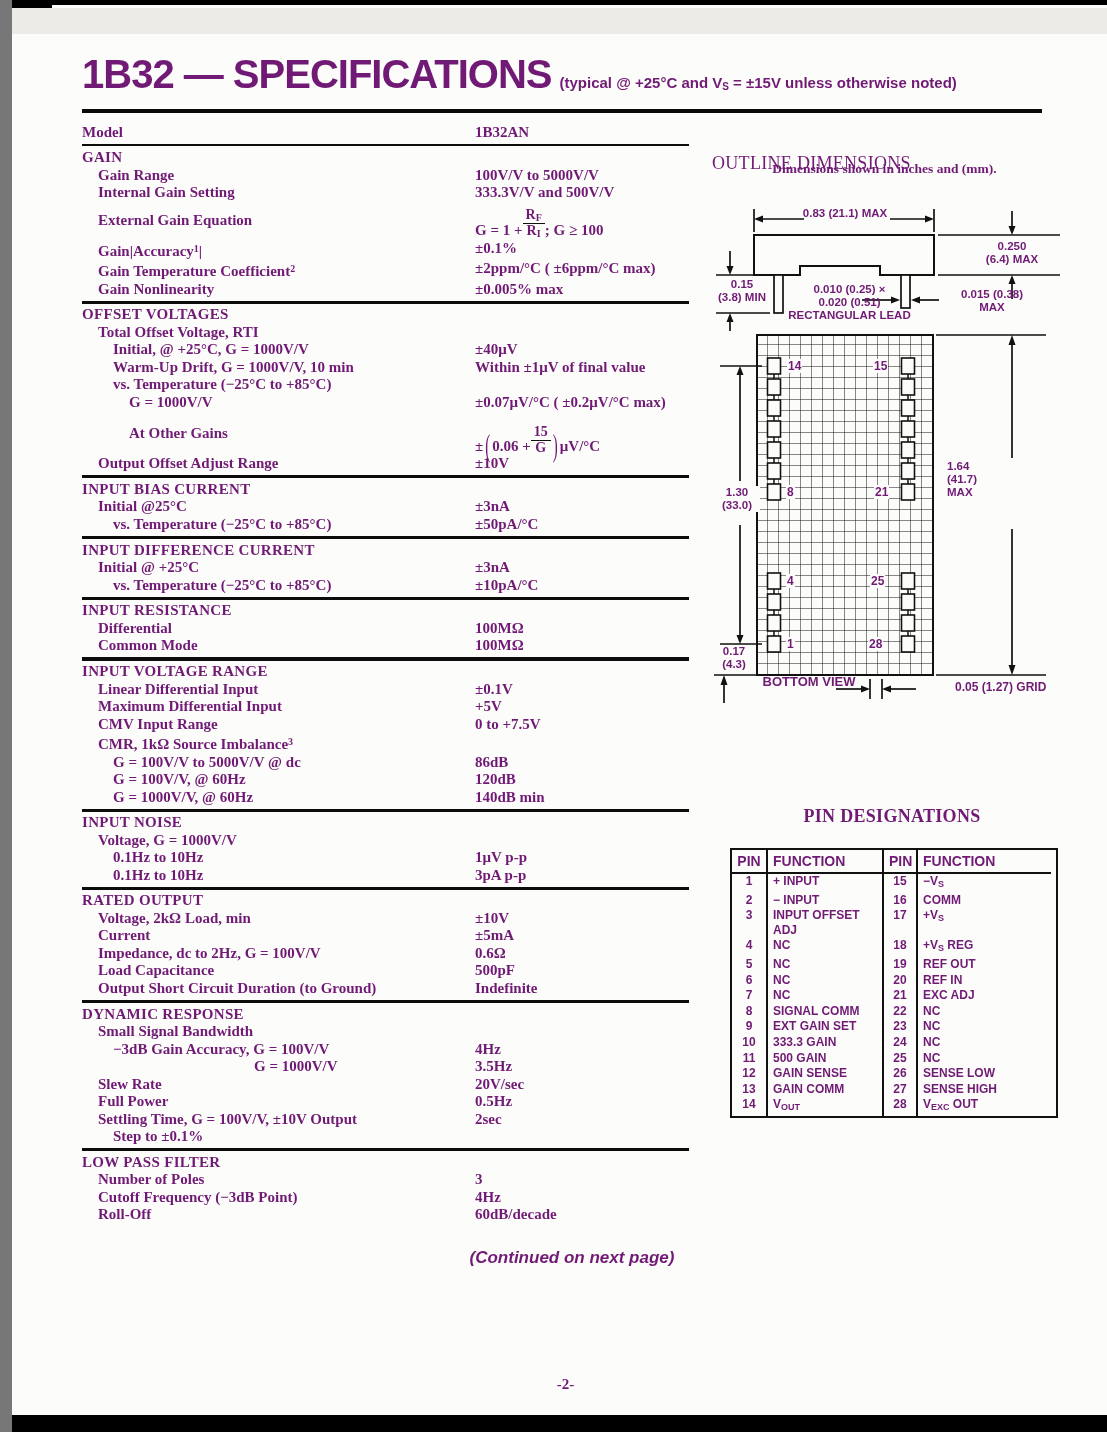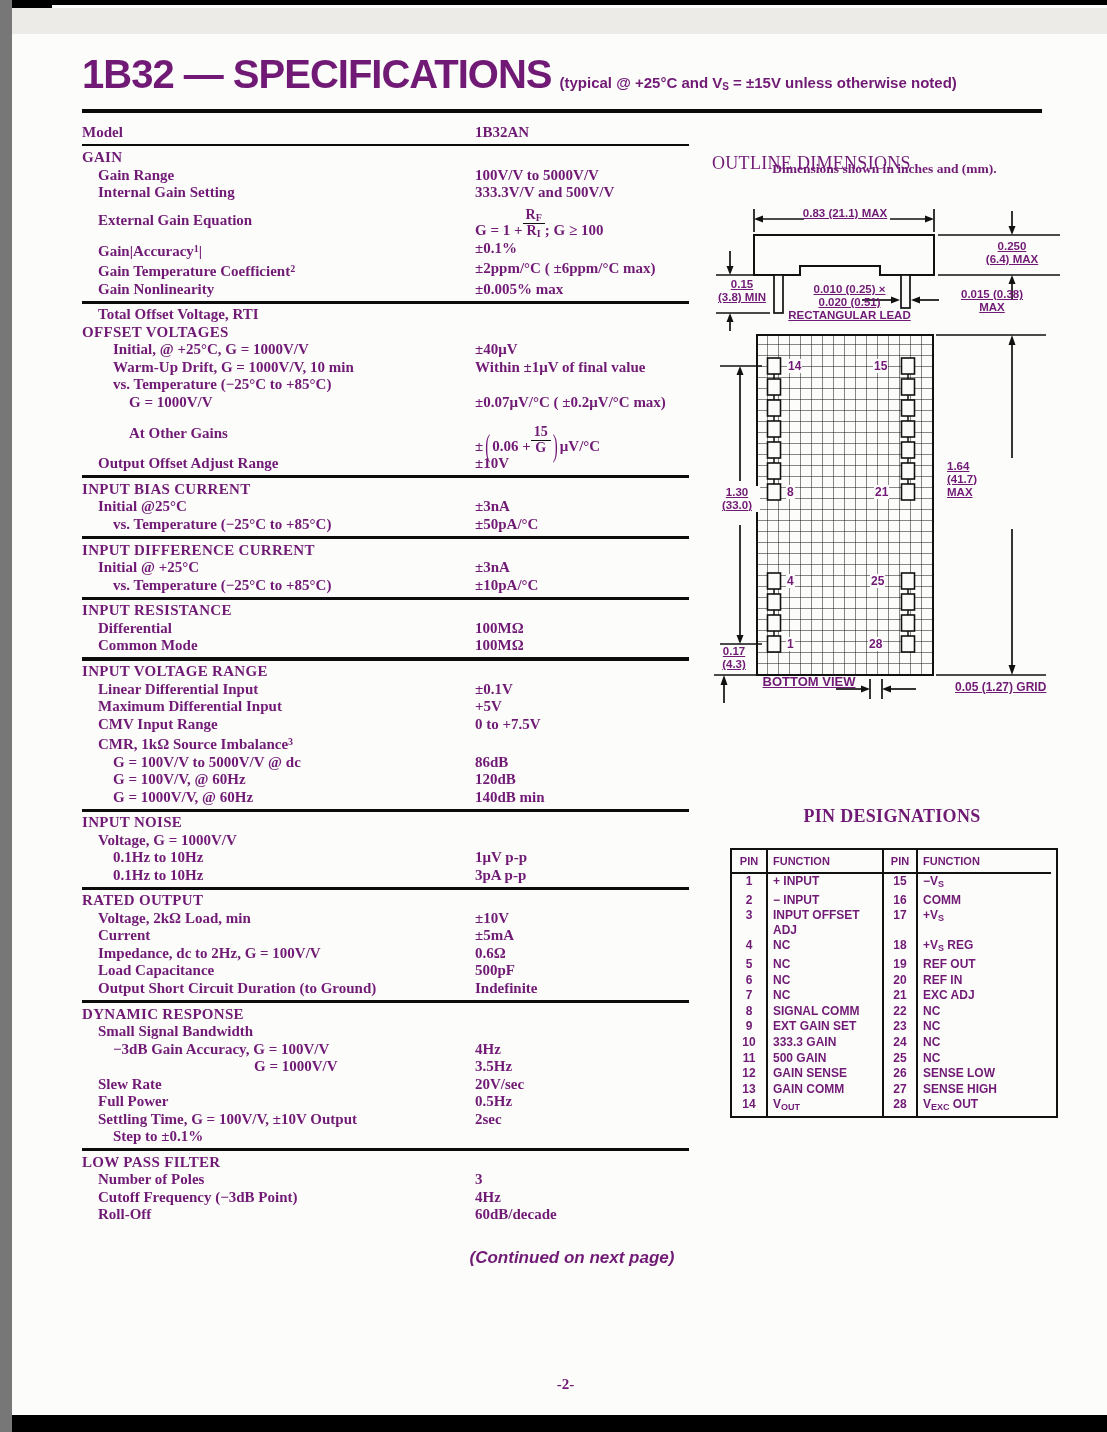--- a/index.html
+++ b/index.html
@@ -33,33 +33,33 @@
   .fd{padding:0 3px;}
   .bigp{display:inline-block;transform:scaleY(2.1);margin:0 2px;font-weight:400;}
 
   
   .od-title{position:absolute;left:700px;top:153px;width:345px;text-align:left;
             font-weight:400;font-size:18px;letter-spacing:.3px;}
   .od-sub{position:absolute;left:700px;top:161px;width:345px;text-align:center;
           font-weight:700;font-size:13.5px;}
   svg line, svg path, svg rect{stroke:#111;}
   .dlab{position:absolute;font-family:"Liberation Sans",sans-serif;font-weight:700;
-        font-size:11.5px;line-height:13px;white-space:pre-line;text-align:center;text-decoration:underline;}
+        font-size:11.5px;line-height:13px;white-space:pre-line;text-align:center;}
   .dlab.left{text-align:left;}
   .plab{position:absolute;font-family:"Liberation Sans",sans-serif;font-weight:700;
         font-size:12px;background:#fcfcfa;padding:0 1px;}
 
   
   .pt-title{position:absolute;left:718px;top:806px;width:324px;text-align:center;
             font-weight:700;font-size:18px;letter-spacing:.3px;}
   .pintable{position:absolute;left:718px;top:848px;width:324px;border:2.5px solid #111;
             font-family:"Liberation Sans",sans-serif;font-weight:700;background:#fcfcfa;}
   .pt-grid{display:grid;grid-template-columns:36px 116px 34px 133px;}
   .pt-cell{padding:.5px 5px;font-size:12px;line-height:14.6px;}
-  .pt-h{font-size:11px;padding:4px 5px 3px;border-bottom:2.5px solid #111;}
+  .pt-h{font-size:14px;padding:4px 5px 3px;border-bottom:2.5px solid #111;}
   .b-r1{border-right:2px solid #111;}
   .b-r2{border-right:2.5px solid #111;}
   .pt-pin{text-align:center;}
   .pt-grid sub{font-size:9px;}
 
   
   .continued{position:absolute;left:410px;top:1248px;width:300px;text-align:center;
              font-family:"Liberation Sans",sans-serif;font-style:italic;font-weight:700;font-size:17px;}
   .pagenum{position:absolute;left:0;top:1376px;width:1107px;text-align:center;
            font-weight:700;font-size:15px;}
@@ -92,22 +92,22 @@
           <span class="slab" style="padding-left: 16px;">External Gain Equation</span>
           <span class="sval">G = 1 + <span class="frac">
               <span class="fn">R<sub>F</sub></span>
               <span class="fd">R<sub>I</sub></span>
             </span> ; G ≥ 100</span>
         </div>
         <div class="srow"><span class="slab" style="padding-left: 16px;">Gain|Accuracy<sup>1</sup>|</span><span class="sval">±0.1%</span></div>
         <div class="srow"><span class="slab" style="padding-left: 16px;">Gain Temperature Coefficient<sup>2</sup></span><span class="sval">±2ppm/°C ( ±6ppm/°C max)</span></div>
         <div class="srow"><span class="slab" style="padding-left: 16px;">Gain Nonlinearity</span><span class="sval">±0.005% max</span></div>
         <div class="srule"></div>
+        <div class="srow"><span class="ssec" style="padding-left: 0px;">OFFSET VOLTAGES</span></div>
         <div class="srow"><span class="slab" style="padding-left: 16px;">Total Offset Voltage, RTI</span></div>
-        <div class="srow"><span class="ssec" style="padding-left: 0px;">OFFSET VOLTAGES</span></div>
         <div class="srow"><span class="slab" style="padding-left: 31px;">Initial, @ +25°C, G = 1000V/V</span><span class="sval">±40μV</span></div>
         <div class="srow"><span class="slab" style="padding-left: 31px;">Warm-Up Drift, G = 1000V/V, 10 min</span><span class="sval">Within ±1μV of final value</span></div>
         <div class="srow"><span class="slab" style="padding-left: 31px;">vs. Temperature (−25°C to +85°C)</span></div>
         <div class="srow"><span class="slab" style="padding-left: 47px;">G = 1000V/V</span><span class="sval">±0.07μV/°C ( ±0.2μV/°C max)</span></div>
         <div class="srow tall" style="height: 44px;">
           <span class="slab" style="padding-left: 47px;">At Other Gains</span>
           <span class="sval">±<span class="bigp">(</span>0.06 + <span class="frac">
               <span class="fn">15</span>
               <span class="fd">G</span>
             </span><span class="bigp">)</span>μV/°C</span>

